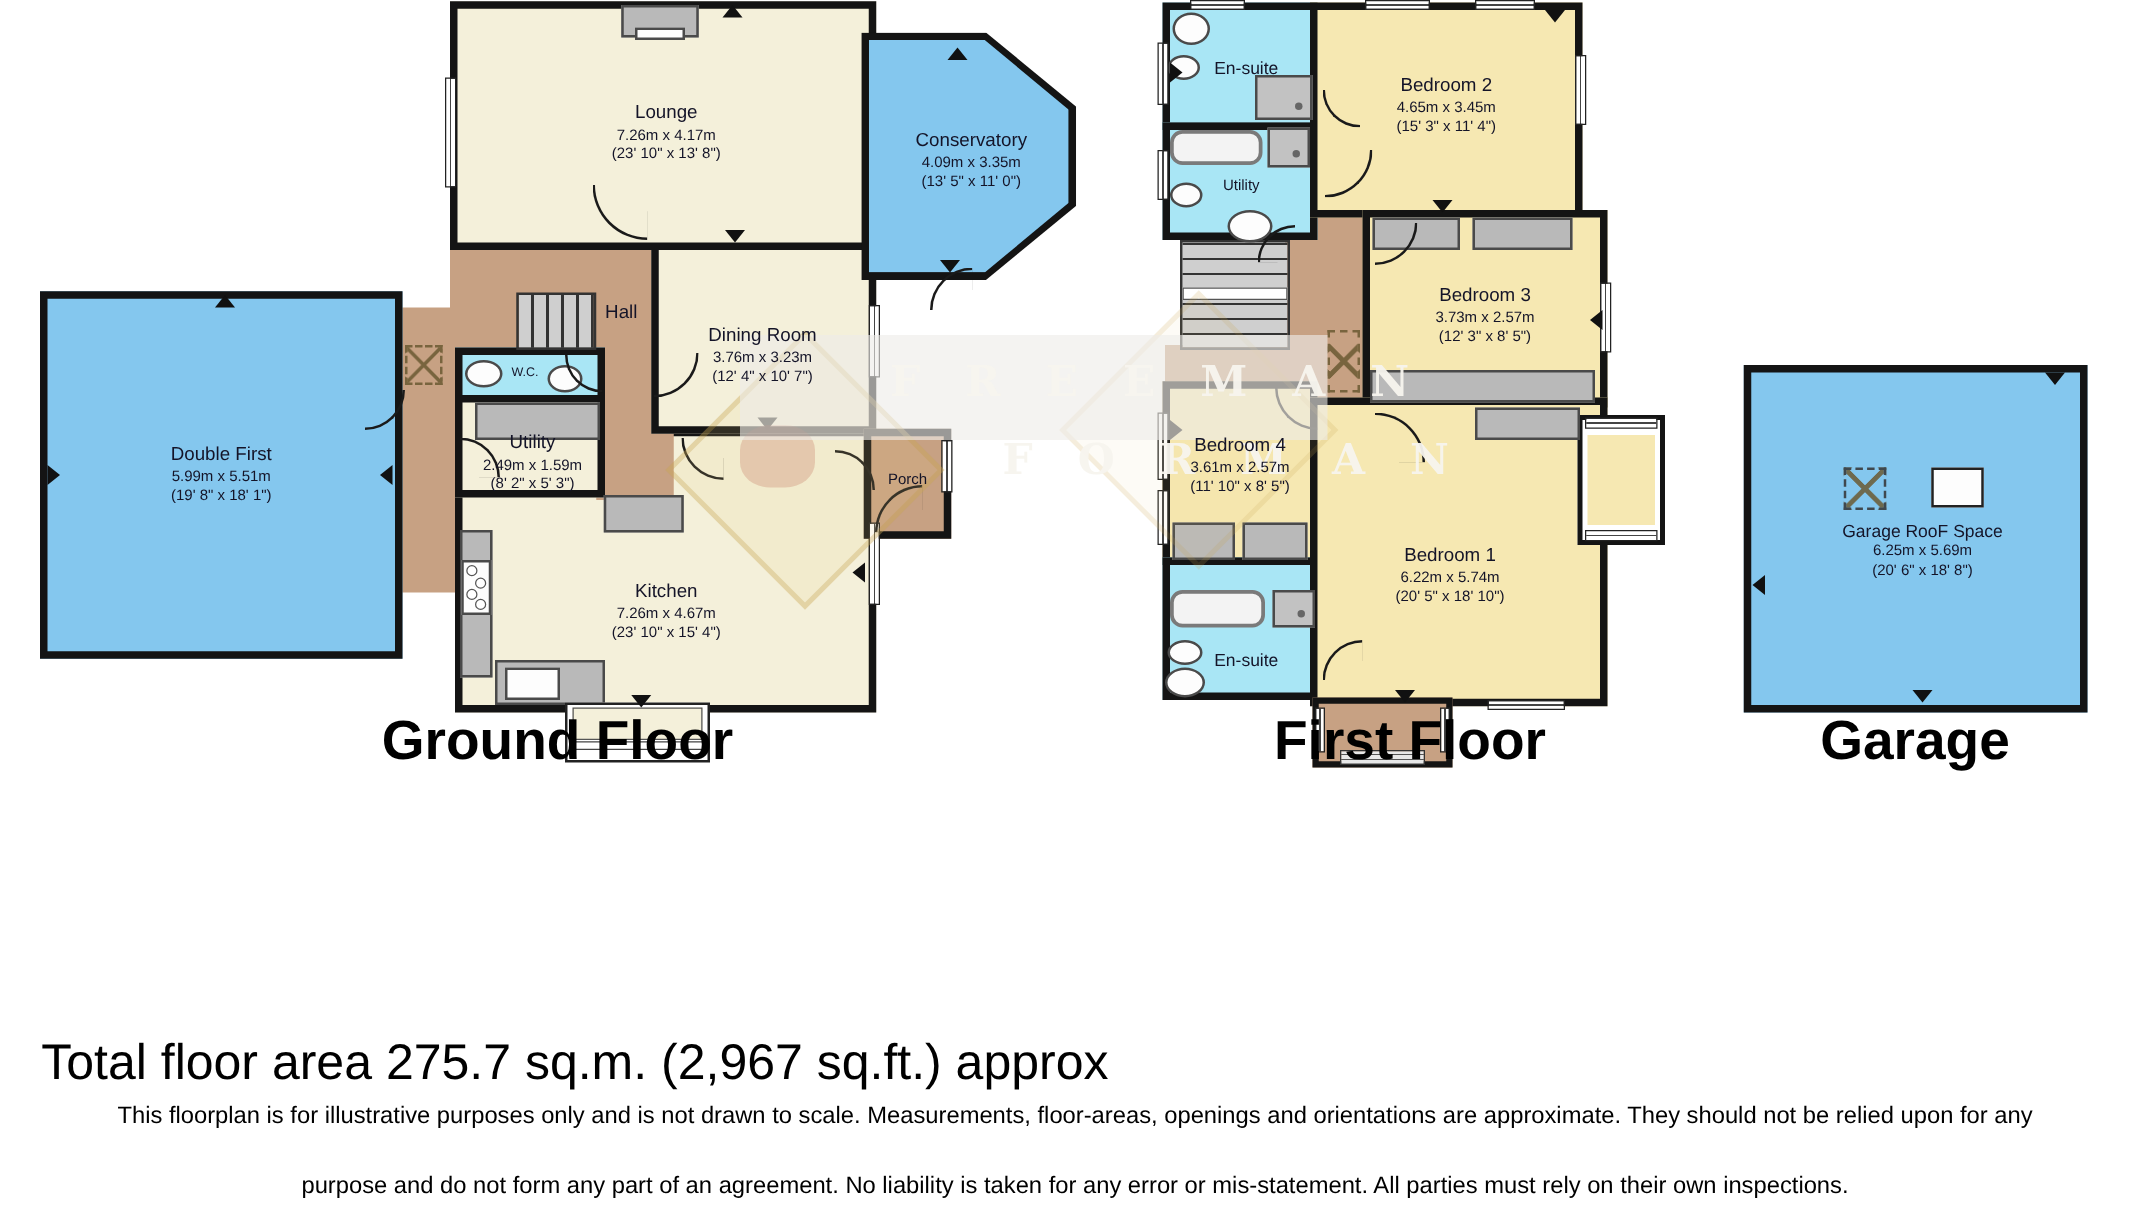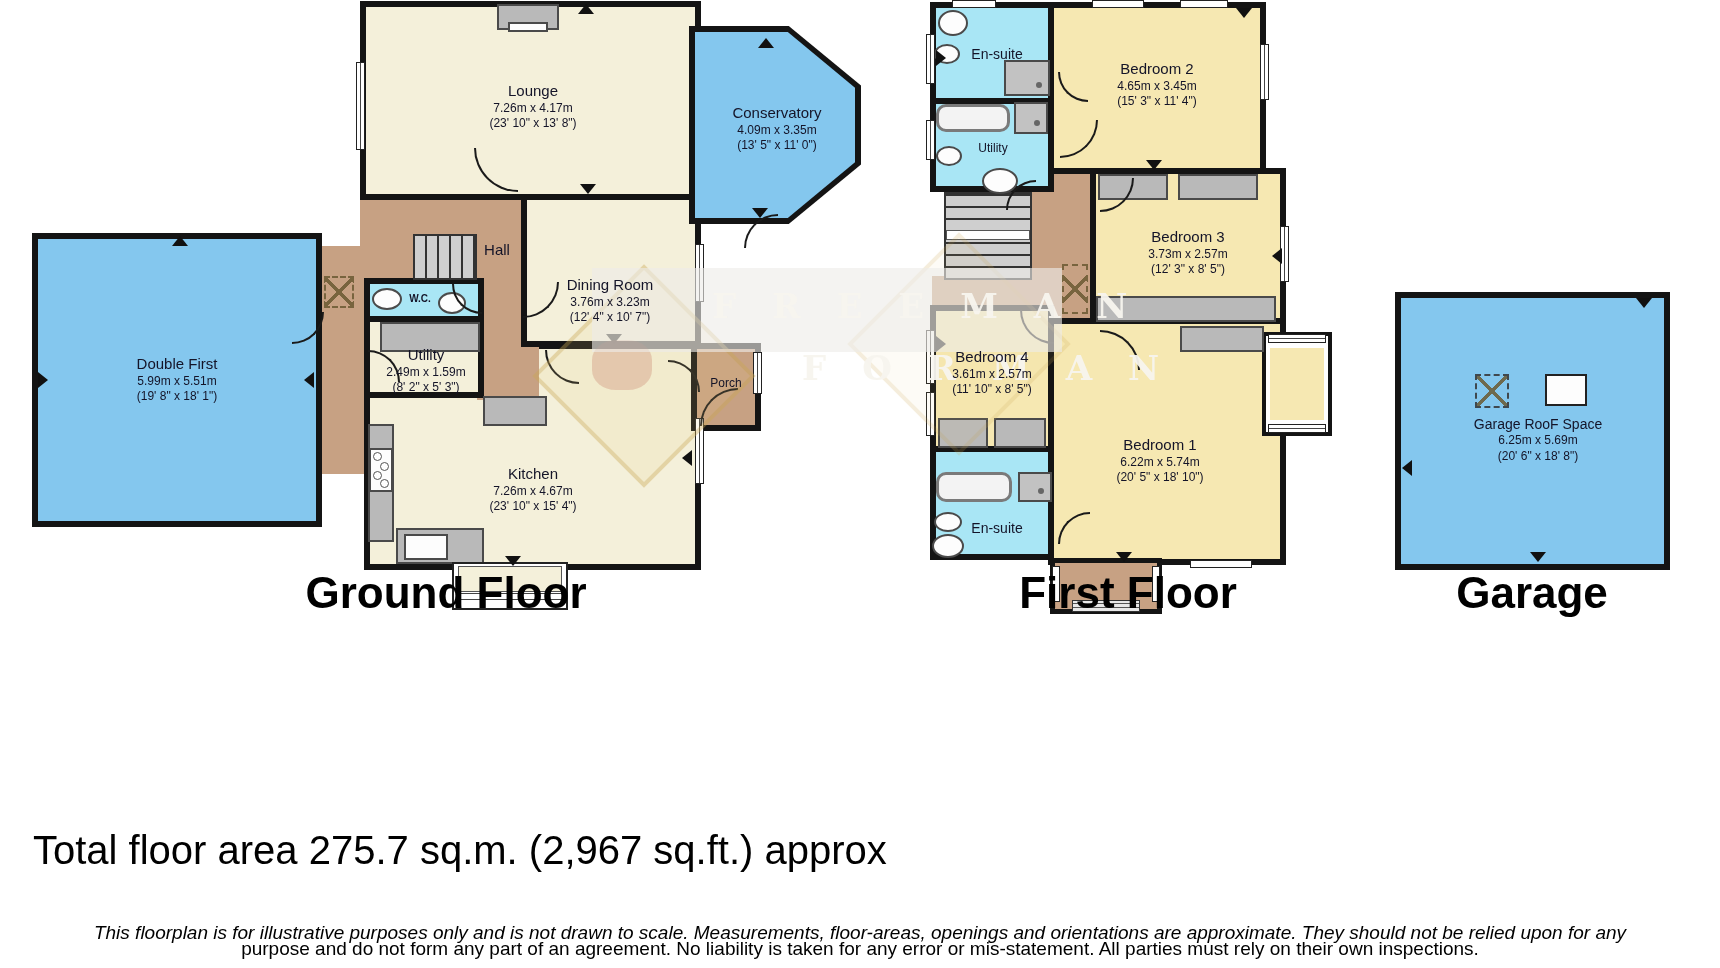--- a/index.html
+++ b/index.html
@@ -36,21 +36,21 @@
   .tri.left{border-top:8px solid transparent;border-bottom:8px solid transparent;border-right:10px solid #111;}
   .tri.right{border-top:8px solid transparent;border-bottom:8px solid transparent;border-left:10px solid #111;}
   .dashx{position:absolute;box-sizing:border-box;border:2px dashed #6b5a33;
          background:linear-gradient(45deg,transparent 46%,#6b5a33 46%,#6b5a33 54%,transparent 54%),
                     linear-gradient(-45deg,transparent 46%,#6b5a33 46%,#6b5a33 54%,transparent 54%);opacity:.85;}
   .lbl{position:absolute;transform:translate(-50%,-50%);text-align:center;line-height:1.3;
        white-space:nowrap;color:#141428;z-index:40;}
   .lbl .nm{font-size:15px;}
   .lbl .dm{font-size:12px;font-weight:400;}
   .lbl.sm .nm{font-size:12px;}
-  .lbl.xs .nm{font-size:10px;font-weight:700;}
+  .lbl.xs .nm{font-size:10px;font-weight:400;}
   .lbl.md .nm{font-size:14px;}
   .ftitle{position:absolute;transform:translateX(-50%);font-size:44px;font-weight:700;color:#000;letter-spacing:0px;text-align:right;}
   .total{position:absolute;left:8px;top:828px;font-size:40px;color:#000;margin-left:25px;}
   .disc{position:absolute;left:0;width:100%;text-align:center;font-size:19px;color:#000;}
   .wmband{position:absolute;left:592px;top:268px;width:470px;height:84px;background:rgba(238,236,232,0.62);z-index:30;}
   .wm{position:absolute;font-family:"DejaVu Serif",serif;font-weight:700;font-size:34px;
       letter-spacing:36px;color:rgba(247,244,238,0.95);z-index:31;}
   .crest{position:absolute;transform:rotate(45deg);border:4px solid rgba(193,155,70,0.30);
          background:rgba(235,205,130,0.14);z-index:2;}
   .crestblob{position:absolute;border-radius:40%;background:rgba(165,45,30,0.18);z-index:3;}
@@ -218,21 +218,21 @@
     <div class="dm">(23' 10" x 13' 8")</div>
   </div>
   <div class="lbl" style="left:777px;top:128px;">
     <div class="nm">Conservatory</div>
     <div class="dm">4.09m x 3.35m</div>
     <div class="dm">(13' 5" x 11' 0")</div>
   </div>
   <div class="lbl" style="left:497px;top:250px;">
     <div class="nm">Hall</div>
   </div>
-  <div class="lbl" style="left:610px;top:300px;">
+  <div class="lbl" style="left:610px;top:284px;">
     <div class="nm">Dining Room</div>
     <div class="dm">3.76m x 3.23m</div>
     <div class="dm">(12' 4" x 10' 7")</div>
   </div>
   <div class="lbl xs" style="left:420px;top:298px;">
     <div class="nm">W.C.</div>
   </div>
   <div class="lbl" style="left:426px;top:370px;">
     <div class="nm">Utility</div>
     <div class="dm">2.49m x 1.59m</div>
@@ -288,16 +288,16 @@
 
   <div class="wmband"></div>
   <div class="wm" style="left:712px;top:286px;">FREEMAN</div>
   <div class="wm" style="left:802px;top:348px;">FORMAN</div>
 
   <div class="ftitle" style="left:446px;top:568px;">Ground Floor</div>
   <div class="ftitle" style="left:1128px;top:568px;">First Floor</div>
   <div class="ftitle" style="left:1532px;top:568px;">Garage</div>
 
   <div class="total">Total floor area 275.7 sq.m. (2,967 sq.ft.) approx</div>
-  <div class="disc" style="top:922px;font-style:italic;">This floorplan is for illustrative purposes only and is not drawn to scale. Measurements, floor-areas, openings and orientations are approximate. They should not be relied upon for any</div>
+  <div class="disc" style="top:882px;">This floorplan is for illustrative purposes only and is not drawn to scale. Measurements, floor-areas, openings and orientations are approximate. They should not be relied upon for any</div>
   <div class="disc" style="top:938px;">purpose and do not form any part of an agreement. No liability is taken for any error or mis-statement. All parties must rely on their own inspections.</div>
 
 </div>
 
 </body></html>

